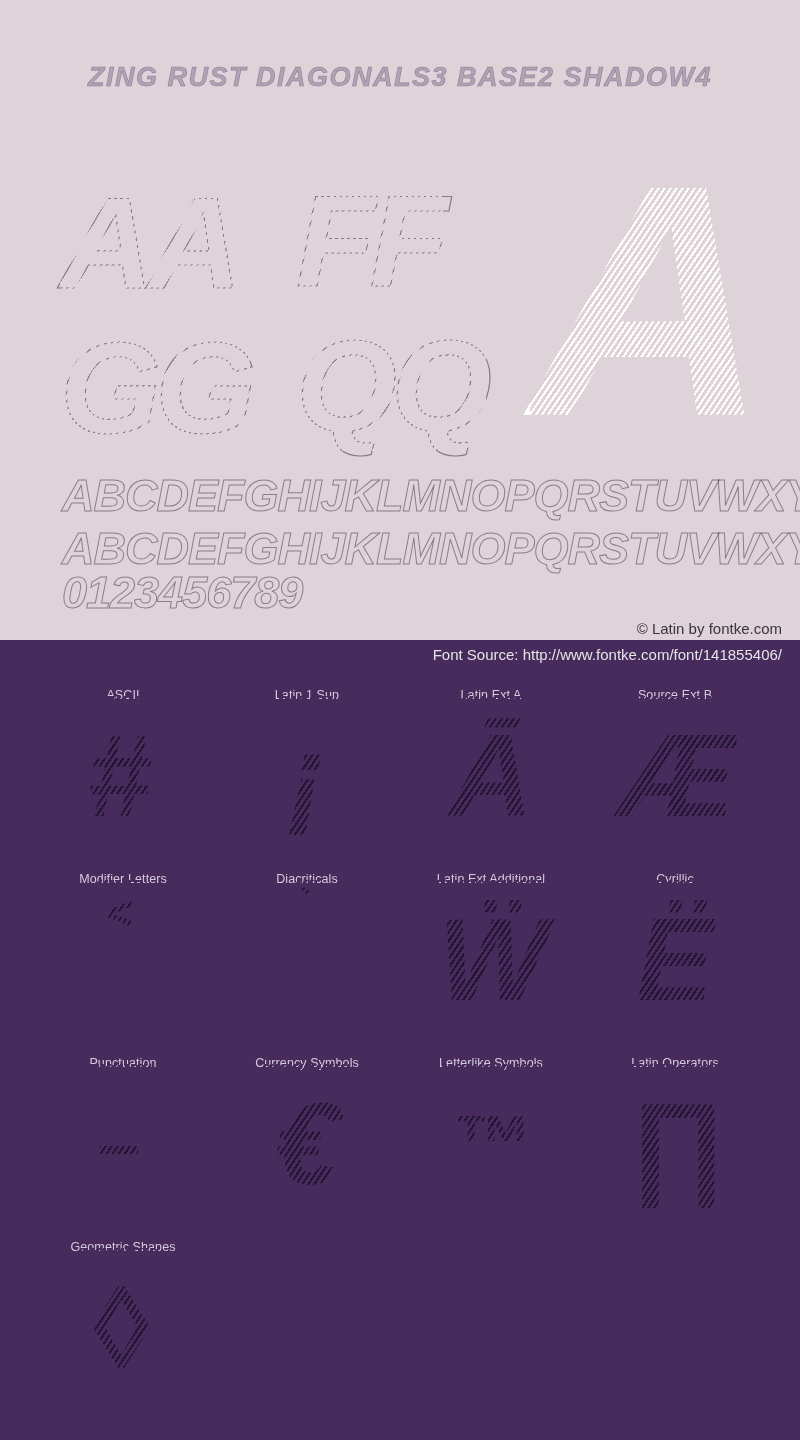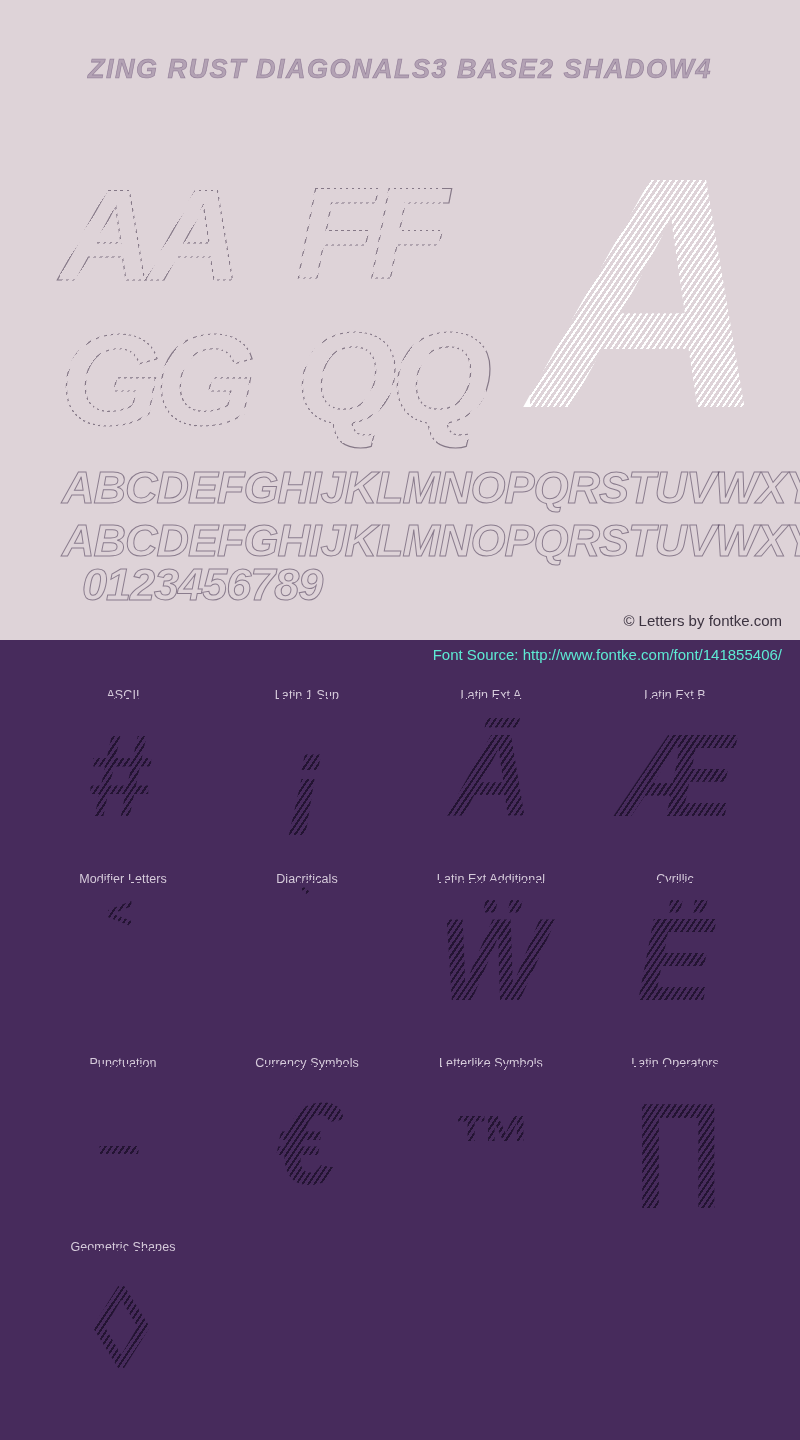--- a/index.html
+++ b/index.html
@@ -17,21 +17,21 @@
   #page {
     position: relative;
     width: 800px;
     height: 1440px;
   }
 
   
   .specimen-panel {
     position: absolute;
     left: 0;
-    top: 0;
+    top: 8px;
     width: 800px;
     height: 640px;
     background: #ded3d8;
     overflow: hidden;
   }
 
   
   .font-title {
     position: absolute;
     left: 0;
@@ -105,21 +105,21 @@
     font-style: italic;
     font-size: 45px;
     line-height: 1;
     letter-spacing: -1px;
     color: transparent;
     -webkit-text-stroke: 1px rgba(70, 52, 80, 0.55);
     white-space: nowrap;
   }
   .alpha-upper-1 { top: 465px; }
   .alpha-upper-2 { top: 518px; }
-  .alpha-digits  { top: 562px; margin-left: 20px; }
+  .alpha-digits  { top: 562px; }
 
   
   .copyright {
     position: absolute;
     right: 18px;
     top: 612px;
     font-size: 15px;
     color: #3c3340;
     text-align: right;
     white-space: nowrap;
@@ -134,21 +134,21 @@
     height: 800px;
     background: #472b5c;
     overflow: hidden;
   }
 
   .font-source {
     position: absolute;
     right: 18px;
     top: 6px;
     font-size: 15px;
-    color: #5eead4;
+    color: #e5e5e5;
     white-space: nowrap;
   }
 
   .range-grid {
     position: absolute;
     left: 0;
     top: 42px;
     width: 800px;
   }
 
@@ -247,21 +247,21 @@
       <span>A</span>
       <span class="hatch-mask"></span>
     </div>
 
     <div class="alpha-row alpha-upper-1">ABCDEFGHIJKLMNOPQRSTUVWXYZ</div>
 
     <div class="alpha-row alpha-upper-2">ABCDEFGHIJKLMNOPQRSTUVWXYZ</div>
 
     <div class="alpha-row alpha-digits">0123456789</div>
 
-    <div class="copyright">© Letters by fontke.com</div>
+    <div class="copyright">© Latin by fontke.com</div>
   </div>
 
   <div class="ranges-panel">
 
     <div class="font-source">Font Source: http://www.fontke.com/font/141855406/</div>
 
     <div class="range-grid">
 
       <div class="range-row">
         <div class="range-cell col-0">
@@ -279,21 +279,21 @@
           </div>
         </div>
         <div class="range-cell col-2">
           <div class="range-label">Latin Ext A</div>
           <div class="range-sample">
             <span>Ā</span>
             <span class="sample-hatch"></span>
           </div>
         </div>
         <div class="range-cell col-3">
-          <div class="range-label">Latin Ext B</div>
+          <div class="range-label">Source Ext B</div>
           <div class="range-sample">
             <span>Æ</span>
             <span class="sample-hatch"></span>
           </div>
         </div>
       </div>
 
       <div class="range-row">
         <div class="range-cell col-0">
           <div class="range-label">Modifier Letters</div>

